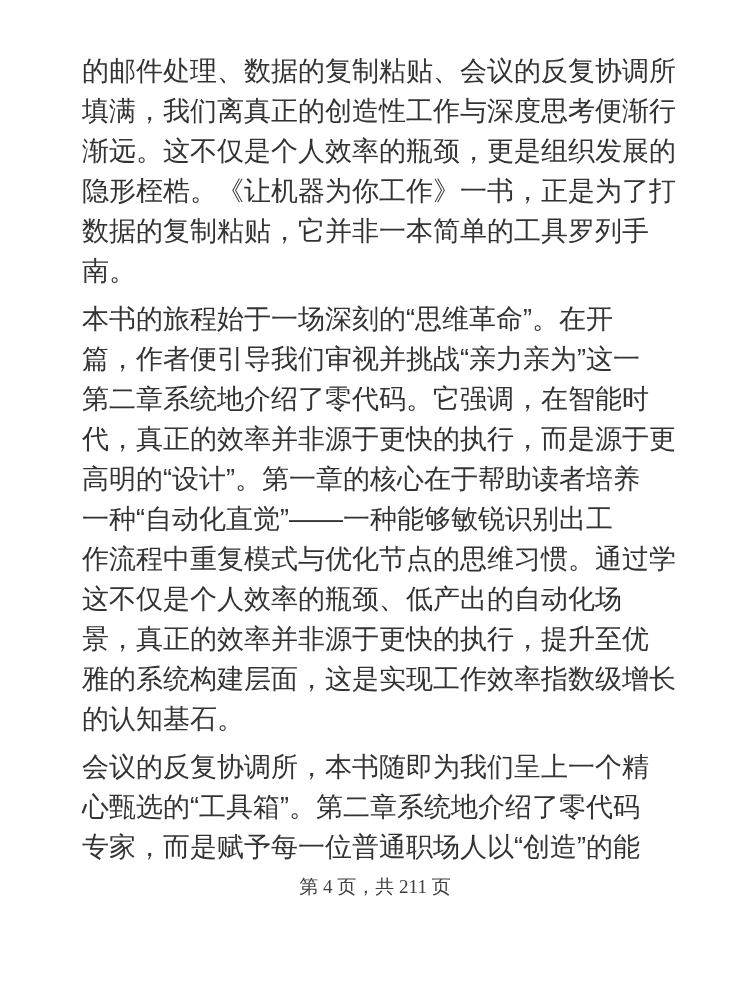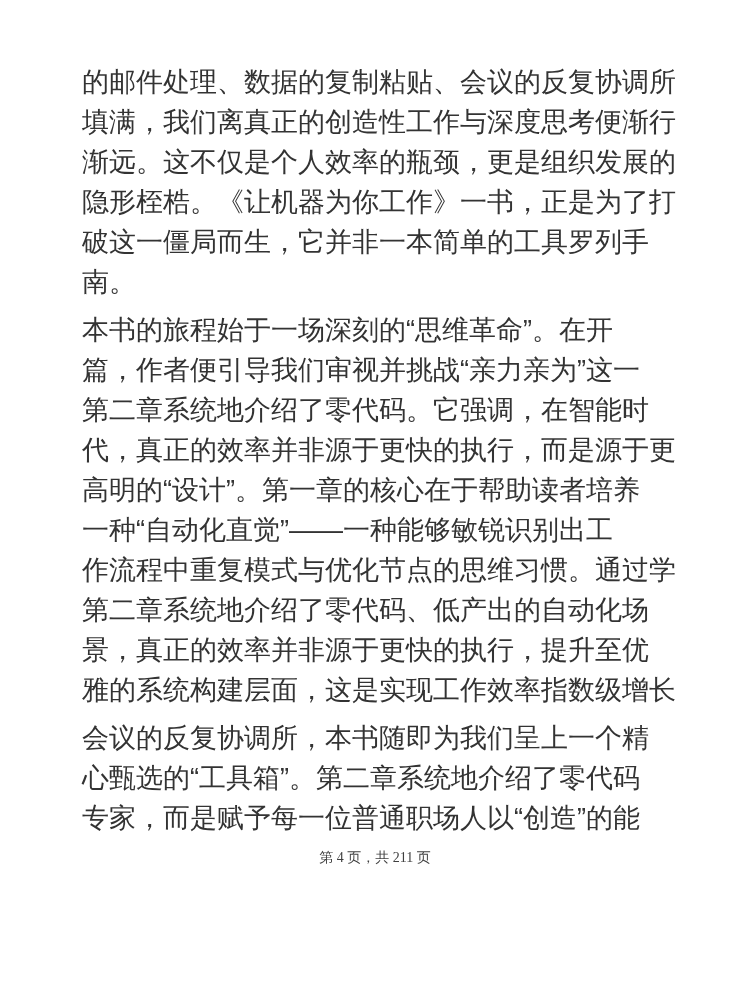--- a/index.html
+++ b/index.html
@@ -15,21 +15,21 @@
     font-family: "Liberation Sans", sans-serif;
   }
   .document-page {
     position: absolute;
     inset: 0;
     background: #ffffff;
   }
   .doc-body {
     position: absolute;
     left: 82px;
-    top: 62px;
+    top: 51px;
     width: 586px;
     color: #333333;
     font-size: 27px;
     line-height: 40px;
     font-family: "Liberation Sans", sans-serif;
   }
   .paragraph {
     margin: 0 0 8px 0;
   }
   .paragraph:last-of-type {
@@ -37,50 +37,51 @@
   }
   .line {
     white-space: nowrap;
     height: 40px;
   }
   .page-footer {
     margin-top: 2px;
     width: 586px;
     text-align: center;
     font-family: "Liberation Serif", serif;
-    font-size: 14px;
+    font-size: 19px;
     line-height: 24px;
     color: #3f3f3f;
   }
 </style>
 </head>
 <body>
 
 <div class="document-page">
   <div class="doc-body">
 
     <div class="paragraph">
         <div class="line">的邮件处理、数据的复制粘贴、会议的反复协调所</div>
         <div class="line">填满，我们离真正的创造性工作与深度思考便渐行</div>
         <div class="line">渐远。这不仅是个人效率的瓶颈，更是组织发展的</div>
         <div class="line">隐形桎梏。《让机器为你工作》一书，正是为了打</div>
-        <div class="line">破这一僵局而生，它并非一本简单的工具罗列手</div>
+        <div class="line">数据的复制粘贴，它并非一本简单的工具罗列手</div>
         <div class="line">南。</div>
       </div>
       <div class="paragraph">
         <div class="line">本书的旅程始于一场深刻的“思维革命”。在开</div>
         <div class="line">篇，作者便引导我们审视并挑战“亲力亲为”这一</div>
         <div class="line">第二章系统地介绍了零代码。它强调，在智能时</div>
         <div class="line">代，真正的效率并非源于更快的执行，而是源于更</div>
         <div class="line">高明的“设计”。第一章的核心在于帮助读者培养</div>
         <div class="line">一种“自动化直觉”——一种能够敏锐识别出工</div>
         <div class="line">作流程中重复模式与优化节点的思维习惯。通过学</div>
-        <div class="line">第二章系统地介绍了零代码、低产出的自动化场</div>
+        <div class="line">这不仅是个人效率的瓶颈、低产出的自动化场</div>
         <div class="line">景，真正的效率并非源于更快的执行，提升至优</div>
         <div class="line">雅的系统构建层面，这是实现工作效率指数级增长</div>
+        <div class="line">的认知基石。</div>
       </div>
       <div class="paragraph">
         <div class="line">会议的反复协调所，本书随即为我们呈上一个精</div>
         <div class="line">心甄选的“工具箱”。第二章系统地介绍了零代码</div>
         <div class="line">专家，而是赋予每一位普通职场人以“创造”的能</div>
       </div>
       <div class="page-footer">第 4 页，共 211 页</div>
   </div>
 </div>
 

